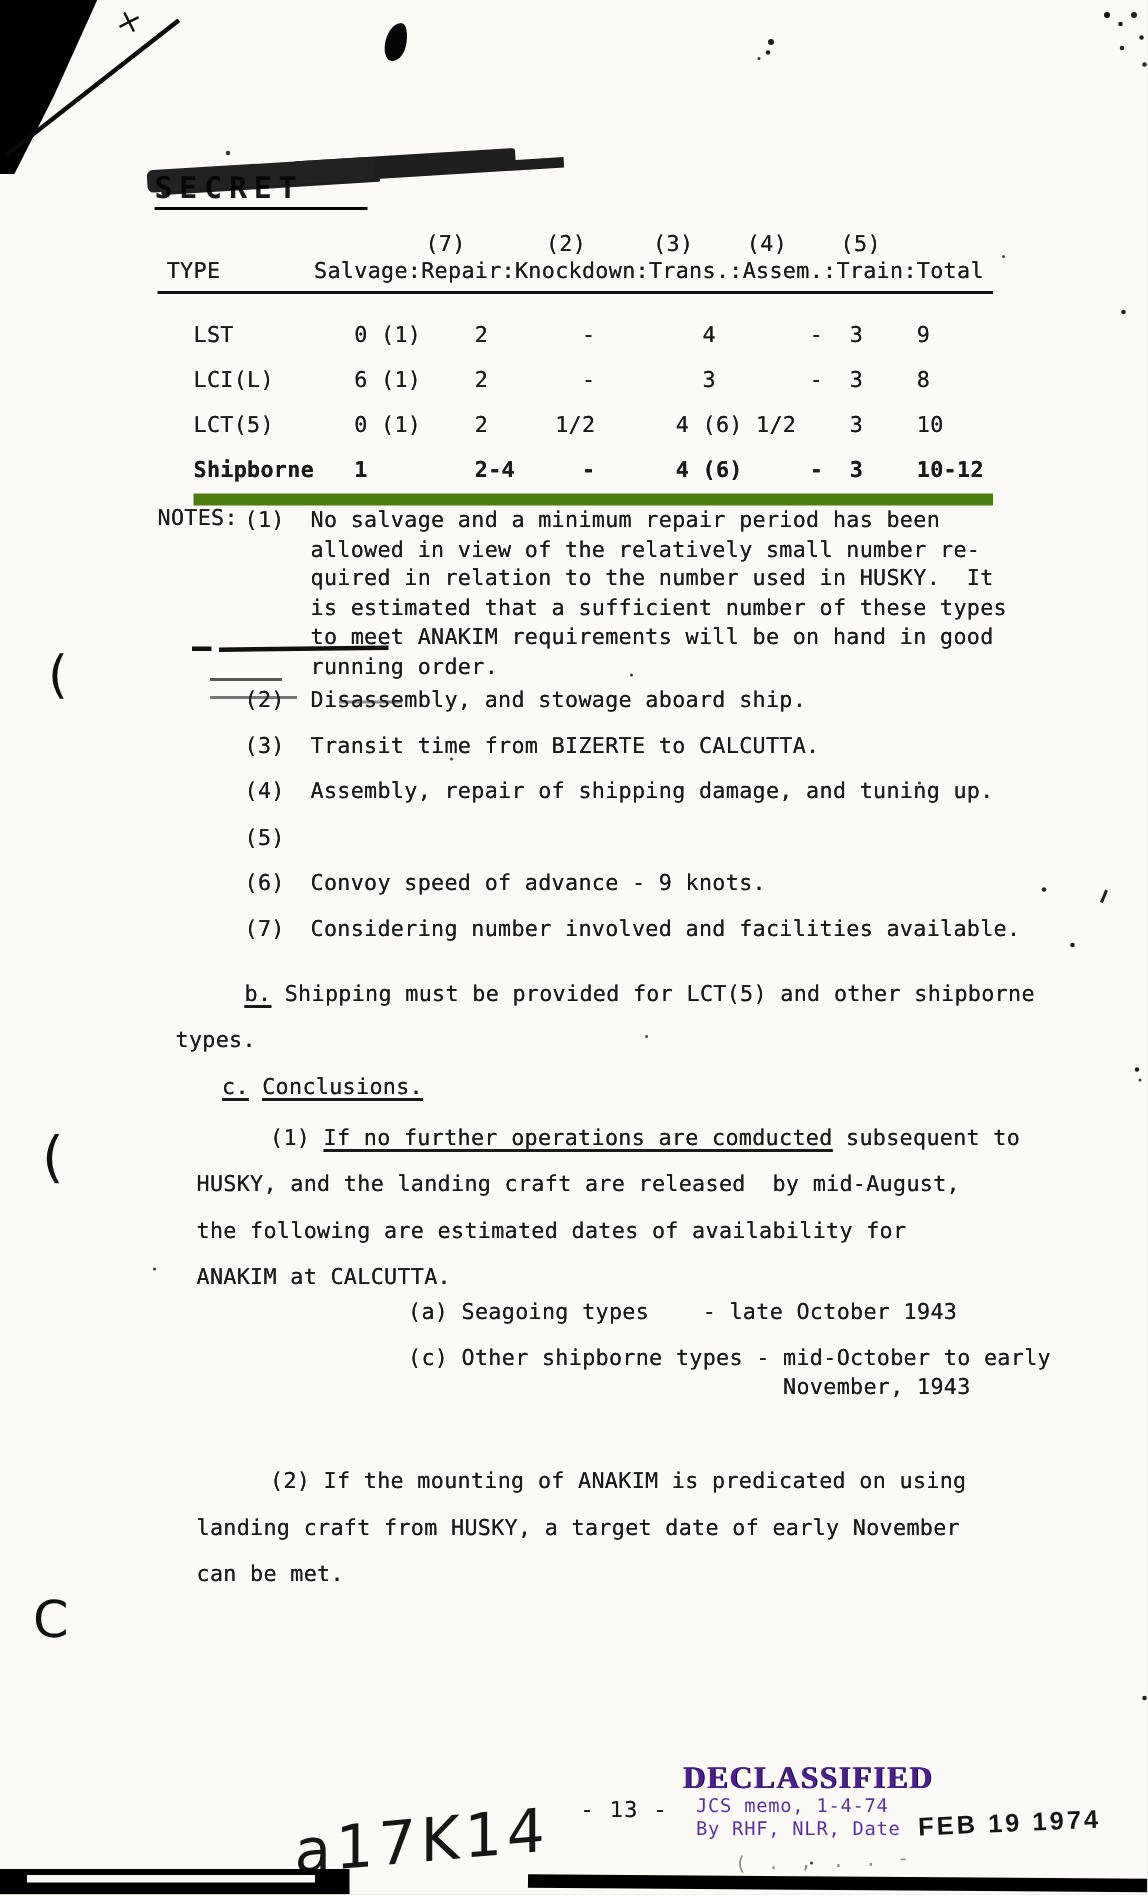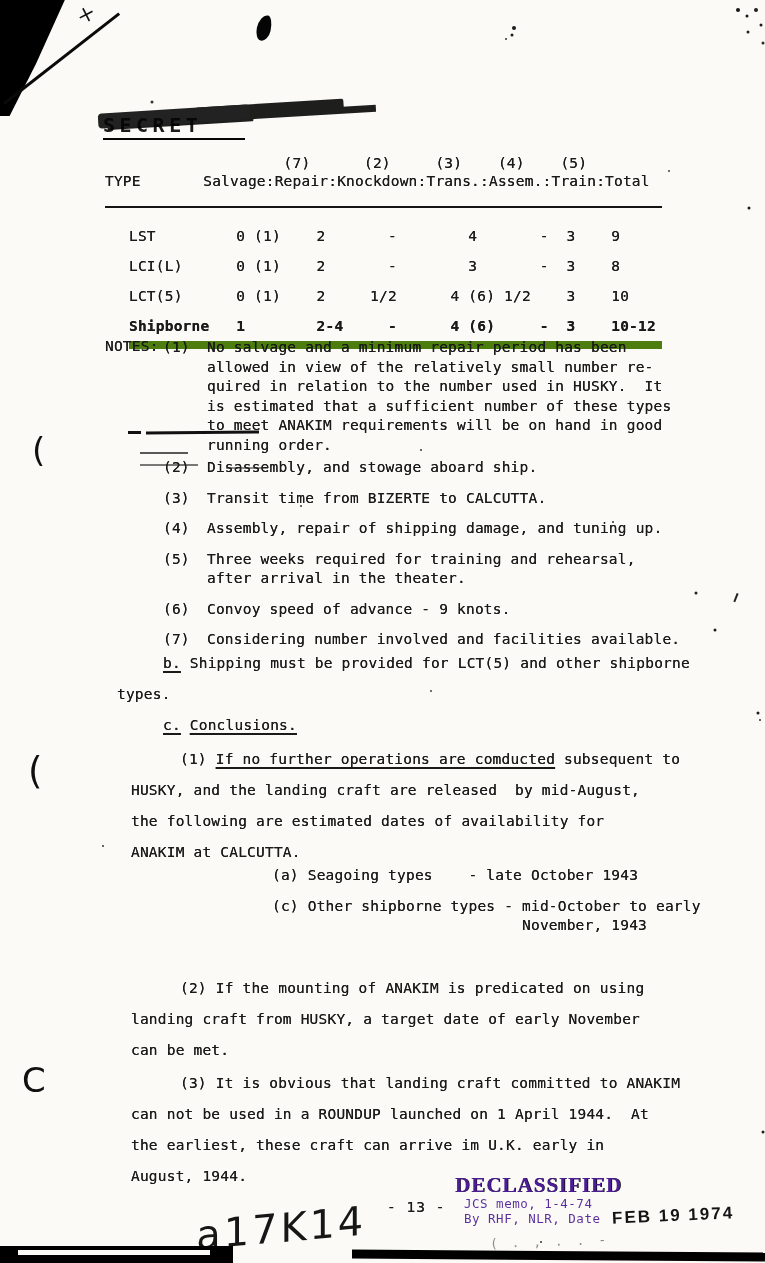--- a/index.html
+++ b/index.html
@@ -13,38 +13,38 @@
   
   #secret{left:103px;top:106px;width:142px;height:32px;border-bottom:2.5px solid #050505;}
   #secret .secret-text{font-size:20px;font-weight:bold;letter-spacing:4.5px;display:block;padding-top:7px;}
   #secret .smear{position:absolute;left:-5px;top:3px;width:152px;height:15px;background:#050505;opacity:.88;
     border-radius:4px;transform:rotate(-3.5deg);
     box-shadow:6px 5px 0 -3px #000, 96px -2px 0 -2px #000, 130px 4px 0 -4px #000;}
 
   
   #tbl{left:105px;top:154px;width:557px;}
   .tline{white-space:pre;font-size:14.5px;letter-spacing:0.2px;line-height:18px;text-shadow:0 0 .4px rgba(10,10,10,.85);}
-  .thead{border-bottom:2px solid #141414;padding-bottom:16px;}
+  .thead{border-bottom:2px solid #141414;padding-bottom:4px;text-align:center;}
   .trows{margin-top:13px;margin-left:24px;}
   .trows .tline{line-height:30px;}
   .trow-last{border-bottom:8px solid #4d7c0f;font-weight:bold;}
 
   
   #notes-label{left:105px;top:338px;}
   .note-flex{display:flex;}
   #note-1{left:163px;top:338px;width:540px;}
   .note-num{flex:0 0 44px;line-height:19.5px;}
   .note-text{white-space:pre-wrap;line-height:19.5px;}
   #note-items{left:163px;top:458px;width:560px;}
   .note-item{display:flex;margin-bottom:11px;}
 
   
   .para{white-space:pre-wrap;line-height:31px;font-size:14.5px;letter-spacing:0.2px;text-shadow:0 0 .4px rgba(10,10,10,.85);}
   #para-b{left:117px;top:648px;width:606px;text-indent:46px;}
-  #para-c{left:163px;top:710px;white-space:normal;}
+  #para-c{left:148px;top:710px;white-space:normal;}
   #para-c1{left:131px;top:744px;width:606px;text-indent:49px;}
   #abc{left:240px;top:866px;}
   .abc-item{white-space:pre;line-height:19.5px;margin-bottom:11px;font-size:14.5px;letter-spacing:0.2px;text-shadow:0 0 .4px rgba(10,10,10,.85);margin-left:32px;}
   #para-c2{left:131px;top:973px;width:606px;text-indent:49px;}
   #para-c3{left:131px;top:1068px;width:606px;text-indent:49px;}
   .u{text-decoration:underline;text-underline-offset:3px;text-decoration-thickness:1.5px;}
 
   
   #declass{left:455px;top:1174px;color:#4c1d95;}
   #declass .d-title{font-family:"Liberation Serif",serif;font-weight:bold;font-size:21px;letter-spacing:1px;line-height:22px;text-shadow:.6px 0 0 #0d0d0d;}
@@ -101,21 +101,21 @@
   <div class="abs" id="secret">
     <span class="secret-text">SECRET</span>
     <div class="smear"></div>
   </div>
 
   <div class="abs" id="tbl">
     <div class="tline">                    (7)      (2)     (3)    (4)    (5)</div>
     <div class="tline thead">TYPE       Salvage:Repair:Knockdown:Trans.:Assem.:Train:Total</div>
     <div class="trows">
       <div class="tline">LST         0 (1)    2       -        4       -  3    9</div>
-      <div class="tline">LCI(L)      0 (1)    2       -        3       -  3    8</div>
+      <div class="tline">LCI(L)      6 (1)    2       -        3       -  3    8</div>
       <div class="tline">LCT(5)      0 (1)    2     1/2      4 (6) 1/2    3    10</div>
       <div class="tline trow-last">Shipborne   1        2-4     -      4 (6)     -  3    10-12</div>
     </div>
   </div>
 
   <div class="abs txt" id="notes-label">NOTES:</div>
 
   <div class="abs note-flex txt" id="note-1">
     <span class="note-num">(1)</span>
     <div class="note-text">No salvage and a minimum repair period has been
@@ -136,22 +136,20 @@
     <div class="note-item">
       <span class="note-num">(3)</span>
       <div class="note-text">Transit time from BIZERTE to CALCUTTA.</div>
     </div>
     <div class="note-item">
       <span class="note-num">(4)</span>
       <div class="note-text">Assembly, repair of shipping damage, and tuning up.</div>
     </div>
     <div class="note-item">
       <span class="note-num">(5)</span>
-      <div class="note-text">Three weeks required for training and rehearsal,
-after arrival in the theater.</div>
     </div>
     <div class="note-item">
       <span class="note-num">(6)</span>
       <div class="note-text">Convoy speed of advance - 9 knots.</div>
     </div>
     <div class="note-item">
       <span class="note-num">(7)</span>
       <div class="note-text">Considering number involved and facilities available.</div>
     </div>
   </div>
@@ -174,24 +172,20 @@
 
   <div class="abs" id="abc">
     <div class="abc-item">(a) Seagoing types    - late October 1943</div>
     <div class="abc-item">(c) Other shipborne types - mid-October to early
                             November, 1943</div>
   </div>
 
   <div class="abs para" id="para-c2">(2) If the mounting of ANAKIM is predicated on using
 landing craft from HUSKY, a target date of early November
 can be met.</div>
-  <div class="abs para" id="para-c3">(3) It is obvious that landing craft committed to ANAKIM
-can not be used in a ROUNDUP launched on 1 April 1944.  At
-the earliest, these craft can arrive im U.K. early in
-August, 1944.</div>
 
   <span class="abs pen" id="paren-upper">(</span>
   <span class="abs pen" id="paren-middle">(</span>
   <span class="abs pen" id="paren-lower">C</span>
 
   <div class="abs" id="declass">
     <div class="d-title">DECLASSIFIED</div>
     <div class="d-line">JCS memo, 1-4-74</div>
     <div class="d-line">By RHF, NLR, Date</div>
   </div>

